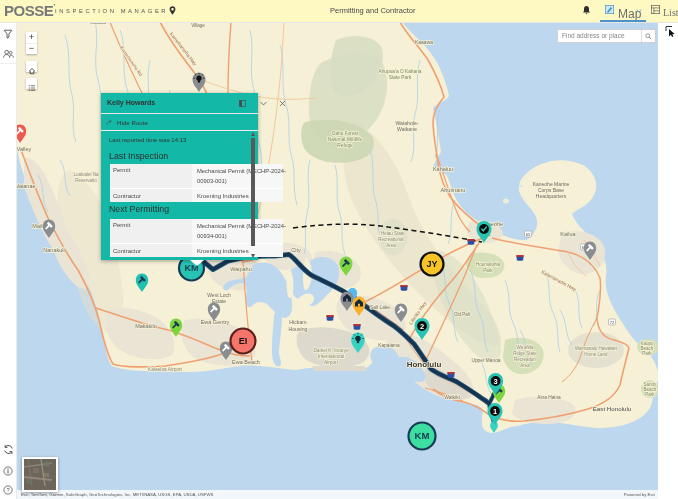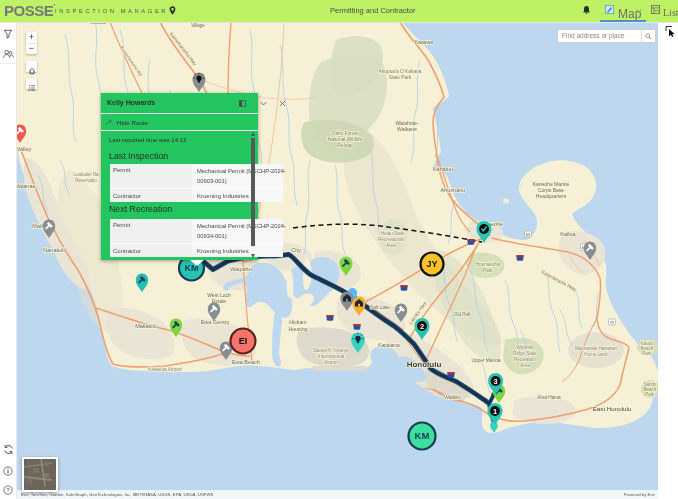--- a/index.html
+++ b/index.html
@@ -1,15 +1,15 @@
 <!DOCTYPE html>
 <html><head><meta charset="utf-8"><style>
   html,body{margin:0;padding:0;}
   body{width:678px;height:499px;overflow:hidden;font-family:"Liberation Sans",sans-serif;position:relative;background:#fff;}
-  #topbar{position:absolute;left:0;top:0;width:678px;height:22px;background:#bef264;border-bottom:1px solid #e6e6e6;z-index:30;}
+  #topbar{position:absolute;left:0;top:0;width:678px;height:22px;background:#fef9c3;border-bottom:1px solid #e6e6e6;z-index:30;}
   #sidebar{position:absolute;left:0;top:22px;width:16px;height:477px;background:#fff;border-right:1px solid #eaeaea;z-index:25;}
   #rightstrip{position:absolute;left:658px;top:22px;width:20px;height:477px;background:#fff;z-index:25;}
   #map{position:absolute;left:17px;top:22px;width:641px;height:477px;overflow:hidden;background:#bdd7ee;}
   #attrib{position:absolute;left:0;bottom:0;width:641px;height:9px;background:rgba(255,255,255,.8);z-index:15;}
   #attrib .t{position:absolute;left:4px;top:2px;font-size:4.3px;color:#555;white-space:nowrap;}
   #attrib .r{position:absolute;right:3px;top:2px;font-size:4.3px;color:#555;}
 </style></head><body>
 <div id="map"><svg width="641" height="477" viewBox="17 22 641 477">
       <rect x="17" y="22" width="641" height="477" fill="#bdd7ee"></rect>
 <path d="M17,22 L402,22 C406,27 414,35 422,43 C428,49 437,60 441,71 C445,80 448,90 449,96 C446,101 436,104 433,108 C434,114 436,121 437,127 C438,133 440,145 441,152 C438,156 434,164 433,168 C436,170 444,172 447,176 C449,180 452,191 455,197 C459,205 463,209 468,214 C474,219 481,223 487,227 C493,230 499,234 505,236 C512,239 520,240 526,240 C532,238 536,231 537,225 C538,219 535,214 531,209 C527,204 521,198 519,191 C518,184 521,178 527,173 C533,167 542,163 552,161 C562,159 574,161 583,165 C590,169 595,176 596,183 C597,190 594,197 589,202 C584,207 576,210 572,214 C574,220 579,226 585,232 C591,239 597,247 602,255 C606,262 607,268 606,276 C605,284 606,290 609,298 C612,306 617,315 623,324 C628,332 633,339 639,345 C645,350 651,355 655,363 L658,371 L658,380 C655,388 653,397 651,406 C648,413 640,419 630,423 C620,427 608,428 596,428 C584,427 570,424 554,422 C540,421 528,423 517,426 C510,427 504,429 498,432 C492,434 486,433 483,428 C481,423 482,416 483,411 C482,407 478,405 472,404 C466,403 462,403 457,401 C450,399 443,395 437,391 C431,387 425,381 419,376 C413,371 406,365 400,361 C394,357 388,355 383,356 C377,357 373,362 369,366 C365,369 361,370 356,370 C350,369 344,368 337,368 C329,368 320,368 312,368 C304,368 298,370 294,370 C286,369 278,368 270,367 C260,366 250,365 240,366 C232,367 226,368 220,369 C210,371 199,372 188,372 C176,372 161,371 148,371 C136,371 123,370 112,366 C108,361 106,352 105,345 C103,335 101,326 99,317 C97,308 94,299 91,291 C87,282 82,272 77,265 C71,256 65,248 60,242 C55,234 50,226 46,218 C41,209 36,200 32,192 C27,183 23,174 21,166 C19,159 17,150 17,145 Z" fill="#f6f1d6"></path>
@@ -390,21 +390,21 @@
     <path d="M4,0 L8,27" stroke="#7d7668" stroke-width="1.2"></path>
     <path d="M0,18 L28,21" stroke="#948677" stroke-width="1.8"></path>
     <path d="M17,0 L21,27" stroke="#9b9184" stroke-width="1.3"></path>
     <rect x="9" y="9" width="6" height="5" fill="#7b7267"></rect>
     <rect x="20" y="14" width="5" height="4" fill="#857968"></rect>
     <rect x="2" y="20" width="5" height="5" fill="#6a7162"></rect>
     <circle cx="23" cy="5" r="2.5" fill="#707a68"></circle>
   </svg>
 </div>
 
-<div style="position:absolute;left:101px;top:93px;width:157px;height:167px;background:#22c55e;box-shadow:0 1px 4px rgba(0,0,0,.35);z-index:20;">
+<div style="position:absolute;left:101px;top:93px;width:157px;height:167px;background:#14b8a6;box-shadow:0 1px 4px rgba(0,0,0,.35);z-index:20;">
   <div style="height:20px;border-bottom:1px solid #e8e8e8;position:relative;">
     <span style="position:absolute;left:6px;top:5.5px;font-size:7px;font-weight:bold;color:#323232;">Kelly Howards</span>
     <svg width="7" height="7" viewBox="0 0 12 12" style="position:absolute;left:138px;top:7px;">
         <rect x="1" y="1" width="10" height="10" fill="none" stroke="#4a4a4a" stroke-width="1.2"></rect>
         <rect x="1" y="1" width="4" height="10" fill="#4a4a4a"></rect>
       </svg>
     <svg width="7" height="5" viewBox="0 0 12 8" style="position:absolute;left:159px;top:8px;">
         <path d="M1,1.5 L6,6.5 L11,1.5" stroke="#4a4a4a" stroke-width="1.3" fill="none"></path>
       </svg>
     <svg width="7" height="7" viewBox="0 0 12 12" style="position:absolute;left:178px;top:7px;">
@@ -423,21 +423,21 @@
     <div style="position:absolute;left:9px;top:33px;width:173px;">
       <div style="display:flex;border-bottom:1.5px solid #fff;">
         <div style="width:82px;background:#f0f0f0;font-size:6px;color:#4a4a4a;padding:3px 0 2px 3px;box-sizing:border-box;">Permit</div>
         <div style="width:91px;background:#f7f7f7;font-size:5.8px;color:#4a4a4a;padding:3px 0 2px 5px;box-sizing:border-box;line-height:1.65;white-space:nowrap;">Mechanical Permit (MECHP-2024-<br>00903-001)</div>
       </div>
       <div style="display:flex;">
         <div style="width:82px;background:#f0f0f0;font-size:6px;color:#4a4a4a;padding:3.5px 0 3px 3px;box-sizing:border-box;">Contractor</div>
         <div style="width:91px;background:#f7f7f7;font-size:6px;color:#4a4a4a;padding:3.5px 0 3px 5px;box-sizing:border-box;">Kroening Industries</div>
       </div>
     </div>
-    <div style="position:absolute;left:8px;top:73px;font-size:8.8px;color:#2e2e2e;">Next Recreation</div>
+    <div style="position:absolute;left:8px;top:73px;font-size:8.8px;color:#2e2e2e;">Next Permitting</div>
     <div style="position:absolute;left:9px;top:88px;width:173px;">
       <div style="display:flex;border-bottom:1.5px solid #fff;">
         <div style="width:82px;background:#f0f0f0;font-size:6px;color:#4a4a4a;padding:3px 0 2px 3px;box-sizing:border-box;">Permit</div>
         <div style="width:91px;background:#f7f7f7;font-size:5.8px;color:#4a4a4a;padding:3px 0 2px 5px;box-sizing:border-box;line-height:1.65;white-space:nowrap;">Mechanical Permit (MECHP-2024-<br>00934-001)</div>
       </div>
       <div style="display:flex;">
         <div style="width:82px;background:#f0f0f0;font-size:6px;color:#4a4a4a;padding:3.5px 0 3px 3px;box-sizing:border-box;">Contractor</div>
         <div style="width:91px;background:#f7f7f7;font-size:6px;color:#4a4a4a;padding:3.5px 0 3px 5px;box-sizing:border-box;">Kroening Industries</div>
       </div>
     </div>

